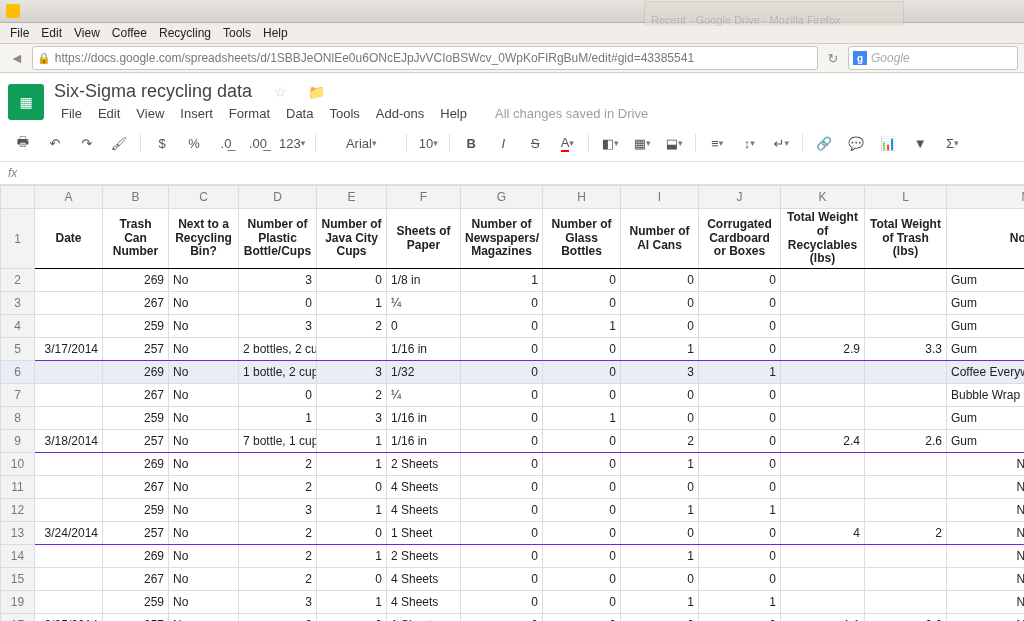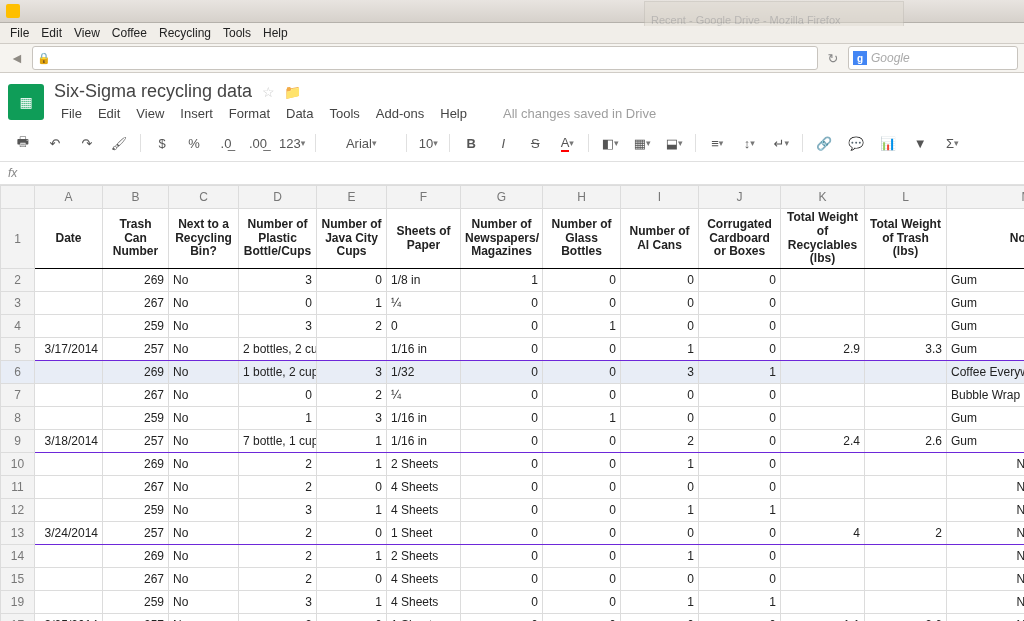--- a/index.html
+++ b/index.html
@@ -78,26 +78,26 @@
     display:flex; align-items:center;
     padding:6px 8px 0 8px;
     height:46px;
   }
   .sheets-logo {
     width:36px; height:36px; background:#0f9d58; border-radius:3px;
     display:flex; align-items:center; justify-content:center;
     color:#fff; font-size:14px;
   }
   .doc-title-area { margin-left:10px; display:flex; flex-direction:column; }
-  .doc-title-row { display:flex; align-items:center; gap:10px; }
+  .doc-title-row { display:flex; align-items:center; gap:22px; }
   .doc-title { font-size:18px; color:#444; }
   .star-icon, .folder-icon { color:#ccc; font-size:14px; }
   .sheets-menubar { display:flex; gap:2px; margin-top:2px; font-size:13px; color:#444; }
   .sheets-menubar span { padding:2px 7px; }
-  .save-status { color:#9e9e9e; font-size:13px; margin-left:20px; }
+  .save-status { color:#9e9e9e; font-size:13px; margin-left:12px; }
 
   .sheets-toolbar {
     display:flex; align-items:center; gap:2px;
     padding:4px 8px; border-bottom:1px solid #e0e0e0;
     height:28px; font-size:13px; color:#555;
   }
   .tb-btn {
     min-width:22px; height:24px; display:flex; align-items:center; justify-content:center;
     padding:0 4px; color:#555;
   }
@@ -173,20 +173,21 @@
   <span>Coffee</span>
   <span>Recycling</span>
   <span>Tools</span>
   <span>Help</span>
 </div>
 
 <div class="browser-toolbar">
   <div class="nav-button">◄</div>
   <div class="url-box">
     <span class="lock">🔒</span>
+    <span>https://docs.google.com/spreadsheets/d/1SBBJeONlEe0u6ONcEJpJvVCIoBSWcv_0WpKoFIRgBuM/edit#gid=43385541</span>
   </div>
   <div class="reader-icon">↻</div>
   <div class="search-box">
     <span class="g-icon">g</span>
     <span>Google</span>
   </div>
 </div>
 
 <div class="sheets-header">
   <div class="sheets-logo">▦</div>

